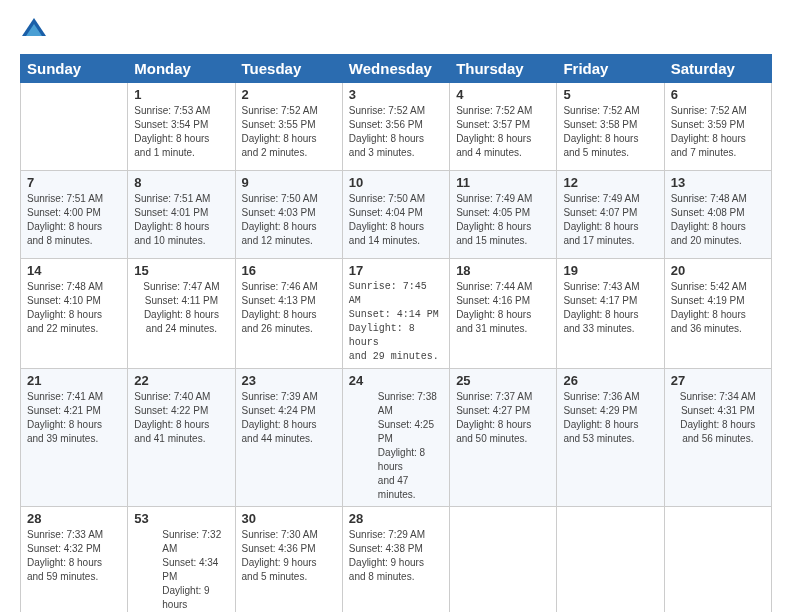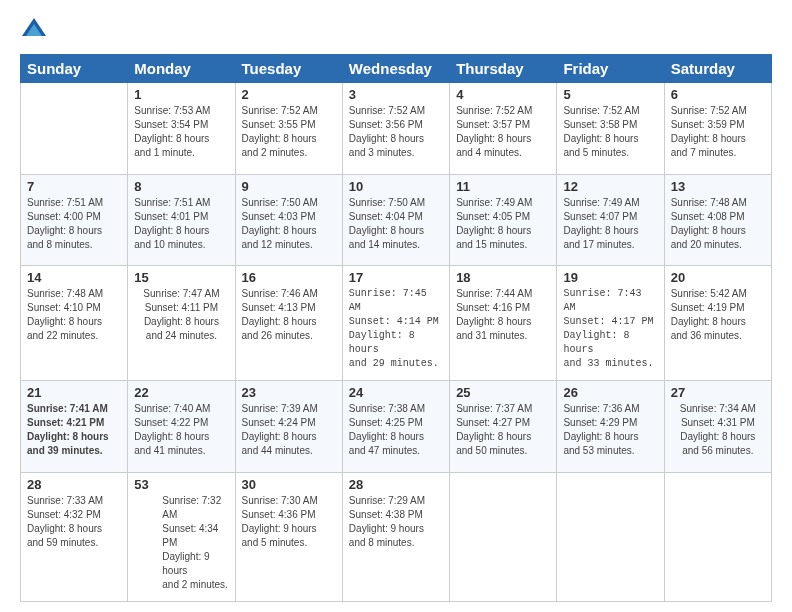--- a/index.html
+++ b/index.html
@@ -266,58 +266,58 @@
           </td>
           <td>
             <span class="day-number">18</span>
             <div class="day-info" style="white-space: pre-line;">Sunrise: 7:44 AM
 Sunset: 4:16 PM
 Daylight: 8 hours
 and 31 minutes.</div>
           </td>
           <td>
             <span class="day-number">19</span>
-            <div class="day-info" style="white-space: pre-line; font-family: Liberation Mono, monospace;">Sunrise: 7:43 AM
+            <div class="day-info" style="white-space: pre-line;">Sunrise: 7:43 AM
 Sunset: 4:17 PM
 Daylight: 8 hours
 and 33 minutes.</div>
           </td>
           <td>
             <span class="day-number">20</span>
             <div class="day-info" style="white-space: pre-line;">Sunrise: 5:42 AM
 Sunset: 4:19 PM
 Daylight: 8 hours
 and 36 minutes.</div>
           </td>
         </tr>
         <tr>
           <td>
             <span class="day-number">21</span>
-            <div class="day-info" style="white-space: pre-line; font-weight: bold;">Sunrise: 7:41 AM
+            <div class="day-info" style="white-space: pre-line;">Sunrise: 7:41 AM
 Sunset: 4:21 PM
 Daylight: 8 hours
 and 39 minutes.</div>
           </td>
           <td>
             <span class="day-number">22</span>
             <div class="day-info" style="white-space: pre-line;">Sunrise: 7:40 AM
 Sunset: 4:22 PM
 Daylight: 8 hours
 and 41 minutes.</div>
           </td>
           <td>
             <span class="day-number">23</span>
             <div class="day-info" style="white-space: pre-line;">Sunrise: 7:39 AM
 Sunset: 4:24 PM
 Daylight: 8 hours
 and 44 minutes.</div>
           </td>
           <td>
             <span class="day-number">24</span>
-            <div class="day-info" style="white-space: pre-line;">Sunrise: 7:38 AM
+            <div class="day-info" style="white-space: pre-line; margin-left: 29px;">Sunrise: 7:38 AM
 Sunset: 4:25 PM
 Daylight: 8 hours
 and 47 minutes.</div>
           </td>
           <td>
             <span class="day-number">25</span>
             <div class="day-info" style="white-space: pre-line;">Sunrise: 7:37 AM
 Sunset: 4:27 PM
 Daylight: 8 hours
 and 50 minutes.</div>

